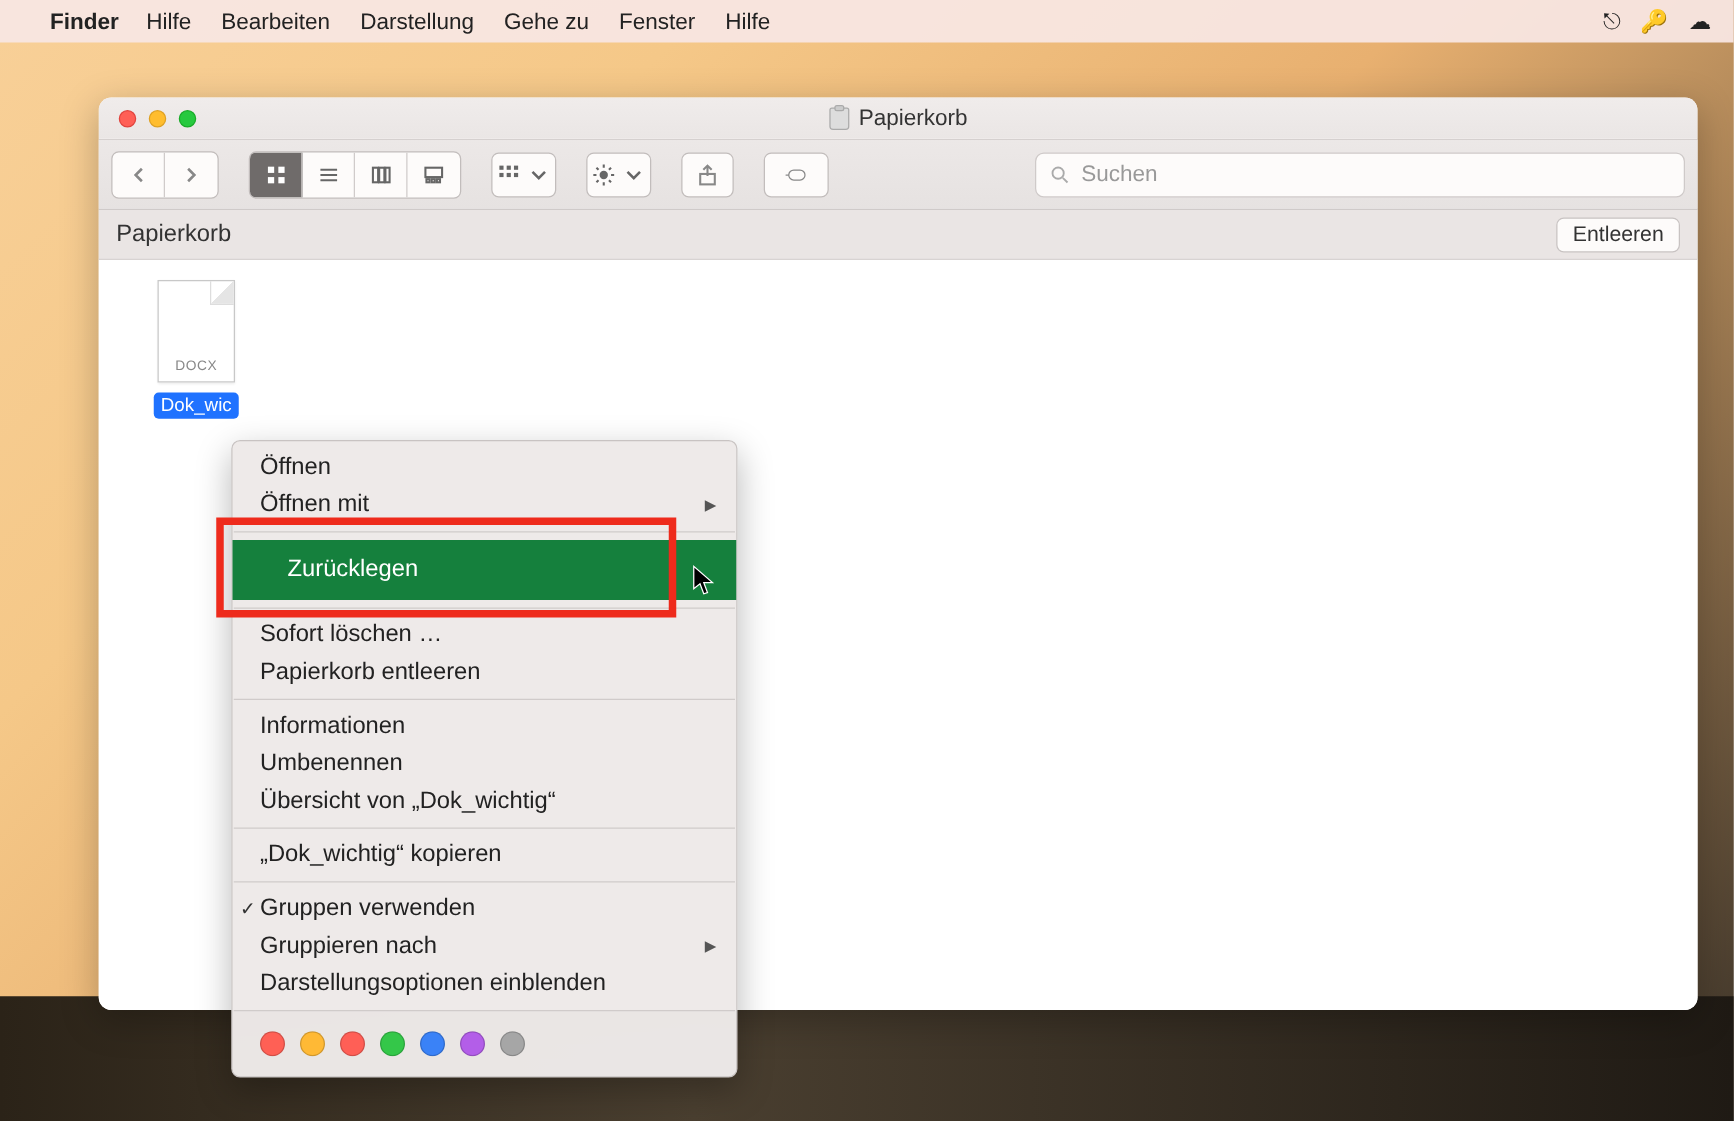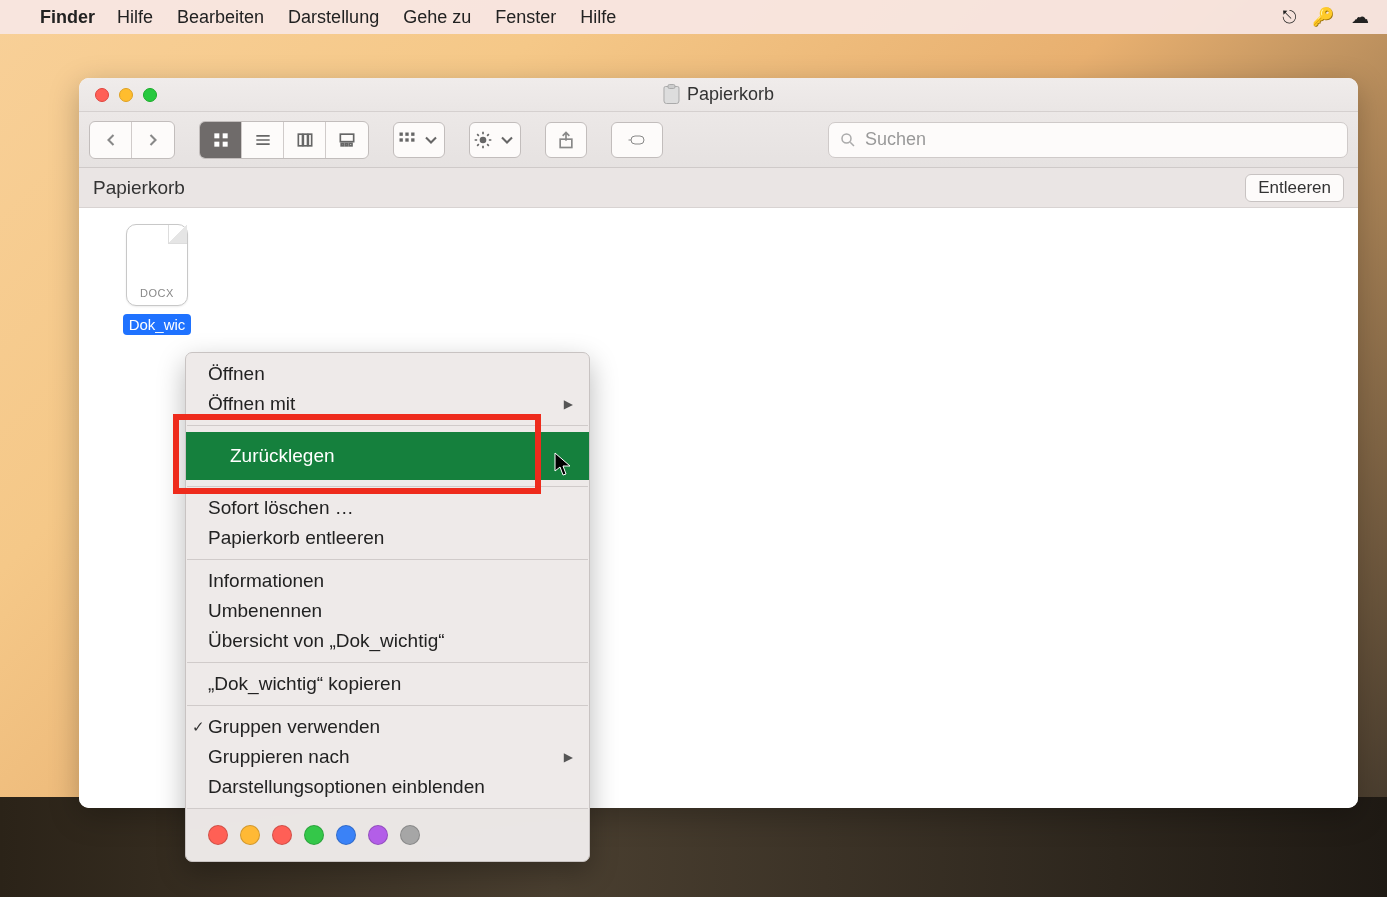--- a/index.html
+++ b/index.html
@@ -38,21 +38,21 @@
 
     .location-bar { height: 40px; background: #eae5e4; border-bottom: 1px solid #d8d3d2; display: flex; align-items: center; padding: 0 14px; font-size: 19px; color: #333; }
     .location-bar .empty-btn { margin-left: auto; background: #fdfbfa; border: 1px solid #c8c3c2; border-radius: 6px; padding: 3px 12px; font-size: 17px; color: #333; }
 
     .group-header { height: 48px; background: #f0ecea; border-bottom: 1px solid #ddd8d7; display: flex; align-items: center; padding: 0 14px; font-size: 20px; font-weight: 700; color: #222; }
     .group-header .less { margin-left: auto; font-weight: 400; color: #6b6b6b; font-size: 18px; }
 
     .content { flex: 1; background: #fff; position: relative; padding: 18px; border-radius: 0 0 10px 10px; }
 
     .file-item { position: absolute; left: 28px; top: 16px; width: 100px; text-align: center; }
-    .file-icon { width: 62px; height: 82px; margin: 0 auto 8px; background: #fff; border: 1px solid #c8c8c8; border-radius: 10px; position: relative; box-shadow: 0 1px 2px rgba(0,0,0,0.08);}
+    .file-icon { width: 62px; height: 82px; margin: 0 auto 8px; background: #fff; border: 1px solid #c8c8c8; border-radius: 0; position: relative; box-shadow: 0 1px 2px rgba(0,0,0,0.08);}
     .file-icon::before { content:""; position:absolute; top:0; right:0; width:18px; height:18px; background:linear-gradient(135deg, transparent 48%, #e5e5e5 50%); border-left:1px solid #ddd; border-bottom:1px solid #ddd;}
     .file-ext { position: absolute; bottom: 6px; left: 0; right: 0; text-align: center; font-size: 11px; color: #888; letter-spacing: 0.5px; }
     .file-label { display: inline-block; background: #1f72ff; color: #fff; font-size: 15px; padding: 2px 6px; border-radius: 4px; max-width: 90px; overflow: hidden; white-space: nowrap; }
 
     
     .ctx { position: absolute; left: 185px; top: 352px; width: 405px; background: rgba(238,234,233,0.98); border: 1px solid #c8c3c2; border-radius: 7px; box-shadow: 0 10px 28px rgba(0,0,0,0.28); padding: 6px 0 12px; z-index: 50; }
     .ctx-item { height: 30px; display: flex; align-items: center; padding: 0 22px; font-size: 19px; color: #222; position: relative; cursor: default; }
     .ctx-item.sub::after { content: "▶"; position: absolute; right: 16px; font-size: 12px; color: #555; }
     .ctx-item.check::before { content: "✓"; position: absolute; left: 6px; font-size: 15px; color: #333; }
     .ctx-item.highlight { background: #15803d; color: #fff; height: 48px; padding-left: 44px; }

